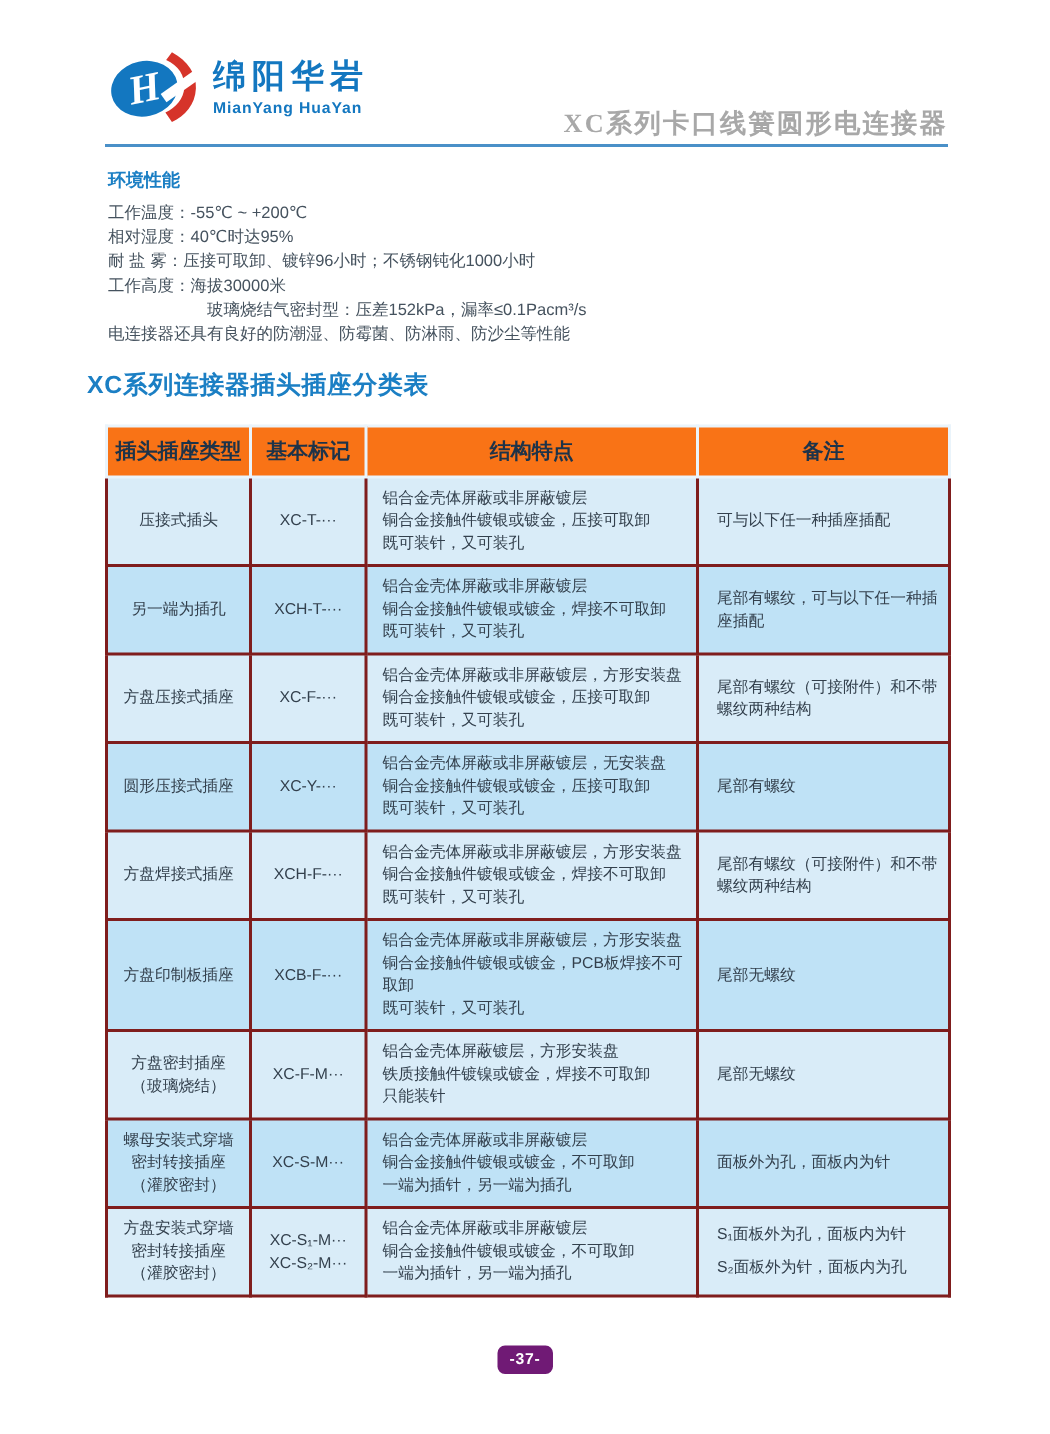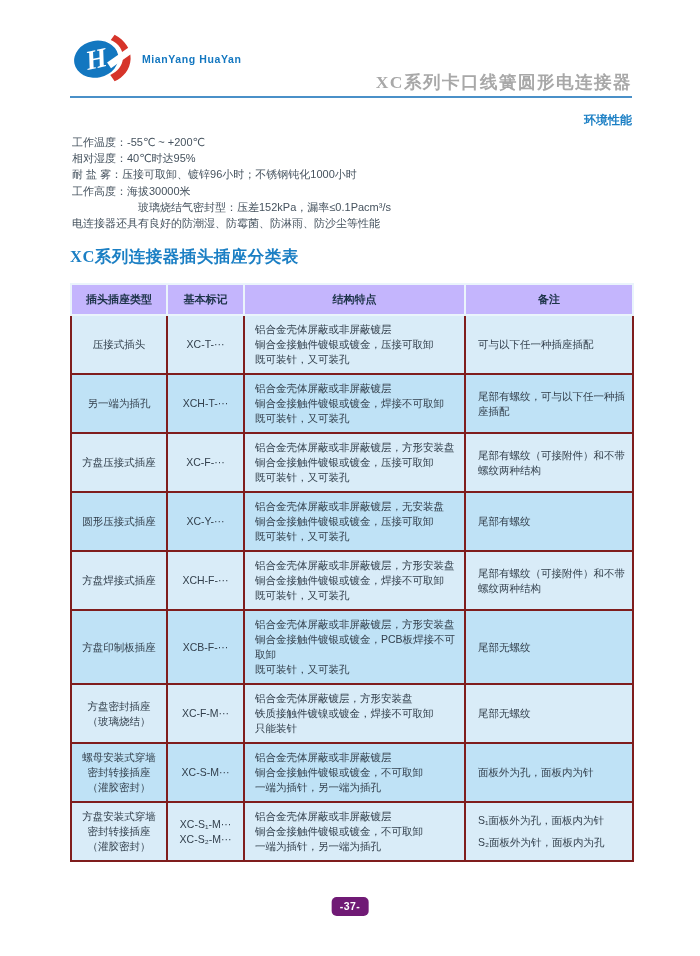--- a/index.html
+++ b/index.html
@@ -32,37 +32,37 @@
     font-family: "Liberation Serif", "DejaVu Serif", serif;
     font-weight: bold; font-size: 17.5px; color: #a8a8a8; letter-spacing: 1.5px;
   }
   .header-rule {
     position: absolute; left: 70px; top: 96px; width: 562px; height: 1.5px;
     background: #4a90c8;
   }
 
   
   .env { position: absolute; left: 72px; top: 112px; width: 560px; }
-  .env-heading { color: #1b7fc4; font-size: 12px; font-weight: bold; margin-bottom: 5px; text-align: right; }
+  .env-heading { color: #1b7fc4; font-size: 12px; font-weight: bold; margin-bottom: 5px; }
   .env-line { color: #45525e; font-size: 11px; line-height: 16.2px; white-space: pre-wrap; }
   .env-line.indent { padding-left: 66px; }
 
   
   .table-title {
-    position: absolute; left: 70px; top: 246px;
-    color: #1b7fc4; font-size: 16.5px; font-weight: bold; letter-spacing: 0.5px; font-family: Liberation Serif, serif;
+    position: absolute; left: 58px; top: 246px;
+    color: #1b7fc4; font-size: 16.5px; font-weight: bold; letter-spacing: 0.5px;
   }
 
   
   .class-table {
     position: absolute; left: 70px; top: 283px; width: 562px;
     border-collapse: collapse; table-layout: fixed;
   }
   .class-table th {
-    background: #c4b5fd; color: #1d3349; font-size: 11px; font-weight: bold;
+    background: #f97316; color: #1d3349; font-size: 14px; font-weight: bold;
     padding: 7px 2px; text-align: center;
     border: 2px solid #eaf4fb;
   }
   .class-table td {
     font-size: 10.5px; color: #33404d; line-height: 15px;
     border: 2px solid #7f1d1d; vertical-align: middle;
     padding: 6px 4px;
   }
   .class-table tr.row-odd td { background: #d9ecf8; }
   .class-table tr.row-even td { background: #bfe2f6; }
@@ -88,20 +88,21 @@
     <div class="logo-wrap">
       <svg class="logo-icon" viewBox="0 0 64 52" xmlns="http://www.w3.org/2000/svg">
         <g transform="rotate(-12 26 27)">
           <ellipse cx="25" cy="27" rx="23" ry="19" fill="#1377c0"></ellipse>
           <text x="25" y="36" text-anchor="middle" font-size="28" font-style="italic" font-weight="bold" fill="#ffffff" font-family="Liberation Serif, serif">H</text>
         </g>
         <path d="M 44 2 C 55 8 61 17 60.5 27 C 60 38 53 46 44 50 L 39.5 43.5 C 47 40 52 34 52.5 26.5 C 53 18 48.5 11.5 40 7.5 Z" fill="#d6342a"></path>
         <rect x="36" y="22" width="28" height="7" fill="#ffffff" transform="rotate(-35 50 26)"></rect>
       </svg>
       <div class="brand-text">
+        <div class="brand-cn">绵阳华岩</div>
         <div class="brand-en">MianYang HuaYan</div>
       </div>
     </div>
     <div class="doc-title">XC系列卡口线簧圆形电连接器</div>
   </div>
   <div class="header-rule"></div>
 
   <div class="env">
     <div class="env-heading">环境性能</div>
     <div>

